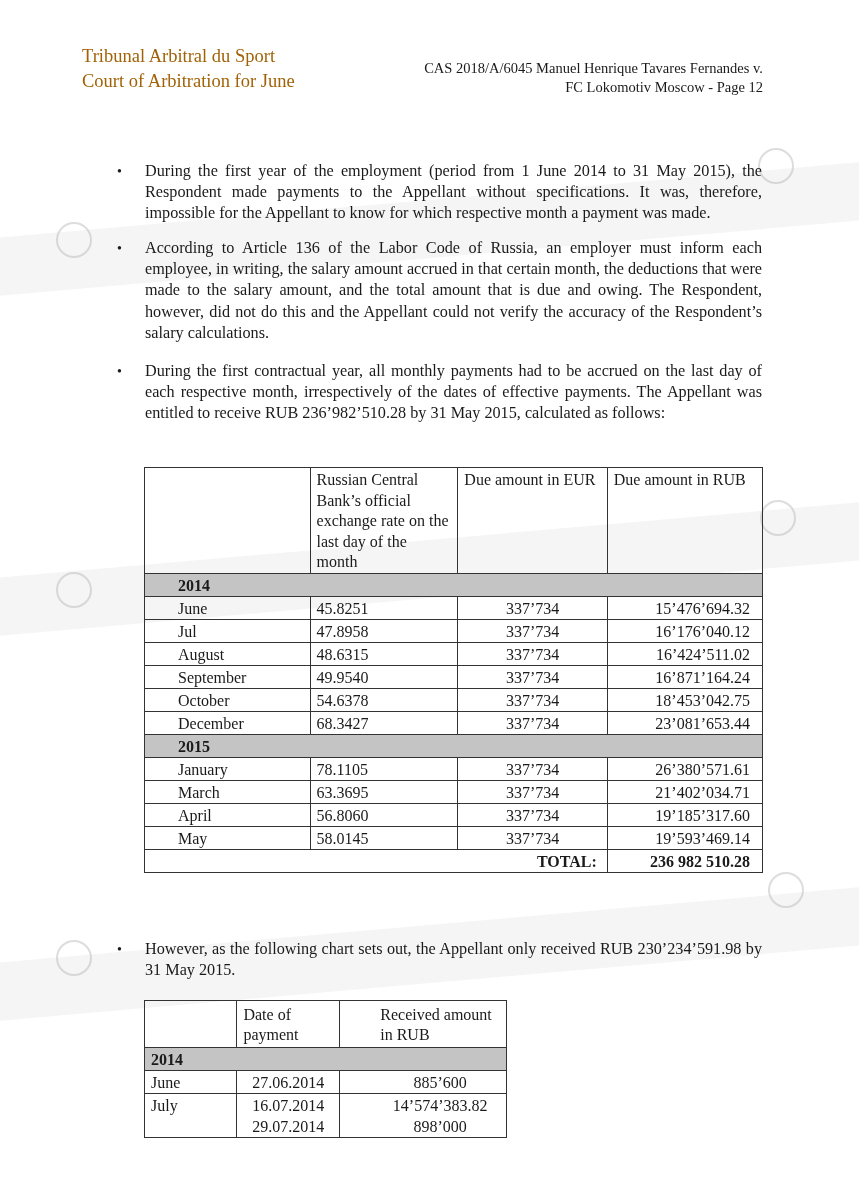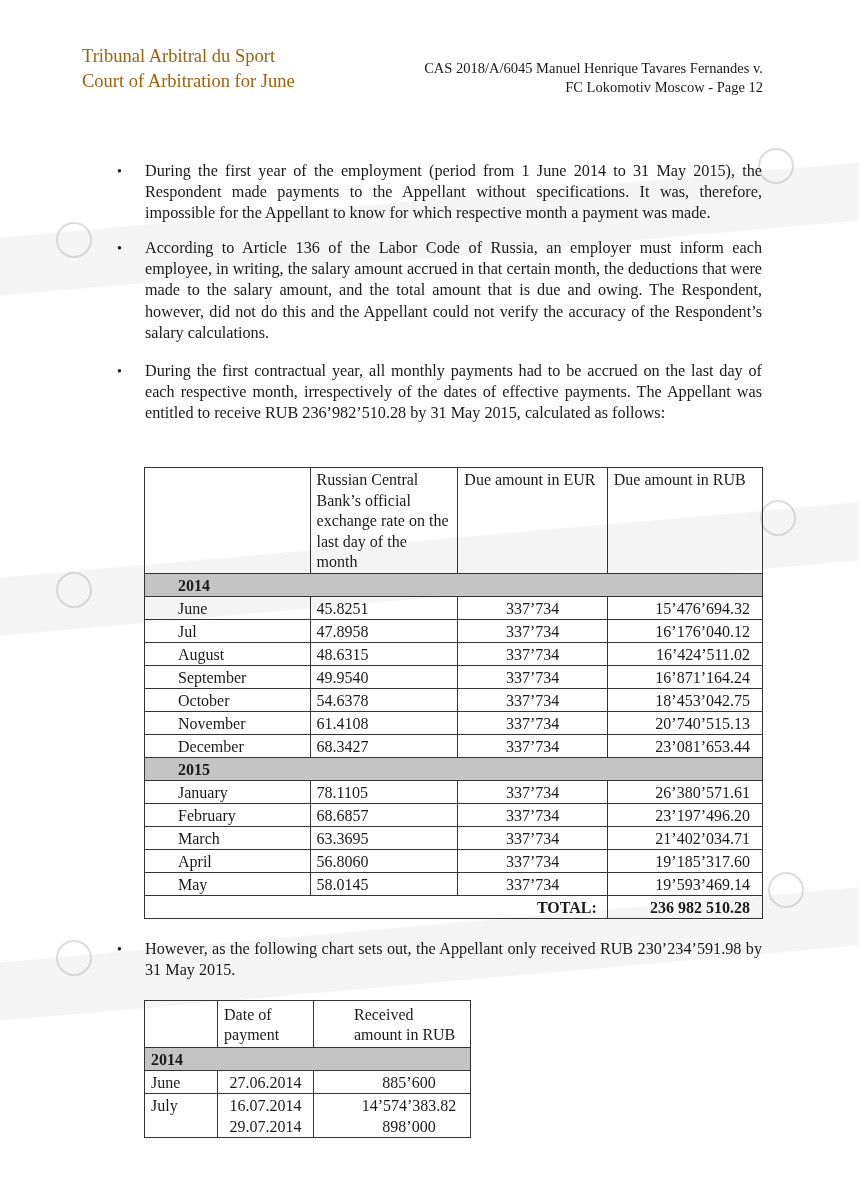--- a/index.html
+++ b/index.html
@@ -34,21 +34,21 @@
   .t1 td { height: 20.6px; line-height: 21px; padding-top: 1px; padding-bottom: 0; }
   .t1 .c0 { width: 128px; padding-left: 33px; }
   .t1 .c1 { width: 138px; text-align: left; }
   .t1 .c2 { width: 140px; text-align: center; }
   .t1 .c3 { width: 138px; text-align: right; padding-right: 12px; }
   .year-row td { background: #c4c4c4; font-weight: bold; }
   .year-row td.yr { padding-left: 33px; }
   .total-row td { font-weight: bold; }
   .total-row .tlabel { text-align: right; padding-right: 10px; }
 
-  .t2 { left: 144px; top: 1000px; width: 327px; border-radius: 24px; }
+  .t2 { left: 144px; top: 1000px; width: 363px; border-radius: 24px; }
   .t2 th { text-align: left; line-height: 20px; padding-top: 4px; height: 42px; }
   .t2 td { line-height: 21px; padding-top: 1px; }
   .t2 .d0 { width: 80px; padding-left: 6px; }
   .t2 .d1 { width: 90px; text-align: center; }
   .t2 .d2 { width: 120px; text-align: center; padding-left: 40px; }
 
   .watermark {
     position: absolute; left: -20px; width: 900px; height: 58px;
     background: rgba(200,200,200,0.18); transform: rotate(-5deg);
     pointer-events: none;
@@ -130,45 +130,33 @@
         <td class="c2">337’734</td>
         <td class="c3">16’871’164.24</td>
       </tr>
       <tr>
         <td class="c0">October</td>
         <td class="c1">54.6378</td>
         <td class="c2">337’734</td>
         <td class="c3">18’453’042.75</td>
       </tr>
       <tr>
-        <td class="c0">November</td>
-        <td class="c1">61.4108</td>
-        <td class="c2">337’734</td>
-        <td class="c3">20’740’515.13</td>
-      </tr>
-      <tr>
         <td class="c0">December</td>
         <td class="c1">68.3427</td>
         <td class="c2">337’734</td>
         <td class="c3">23’081’653.44</td>
       </tr>
       <tr class="year-row">
         <td class="yr" colspan="4">2015</td>
       </tr>
       <tr>
         <td class="c0">January</td>
         <td class="c1">78.1105</td>
         <td class="c2">337’734</td>
         <td class="c3">26’380’571.61</td>
-      </tr>
-      <tr>
-        <td class="c0">February</td>
-        <td class="c1">68.6857</td>
-        <td class="c2">337’734</td>
-        <td class="c3">23’197’496.20</td>
       </tr>
       <tr>
         <td class="c0">March</td>
         <td class="c1">63.3695</td>
         <td class="c2">337’734</td>
         <td class="c3">21’402’034.71</td>
       </tr>
       <tr>
         <td class="c0">April</td>
         <td class="c1">56.8060</td>

